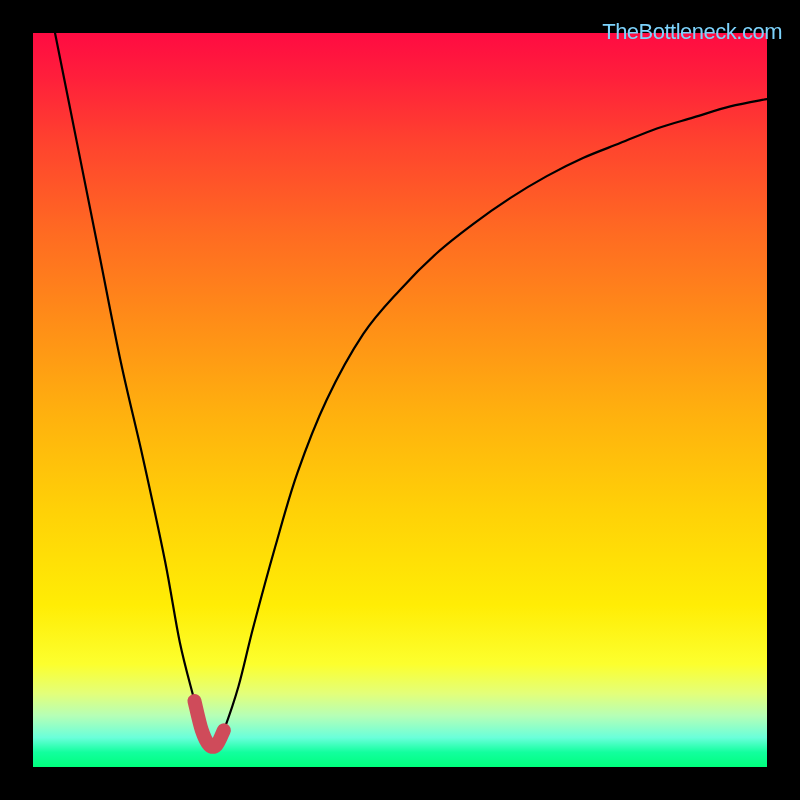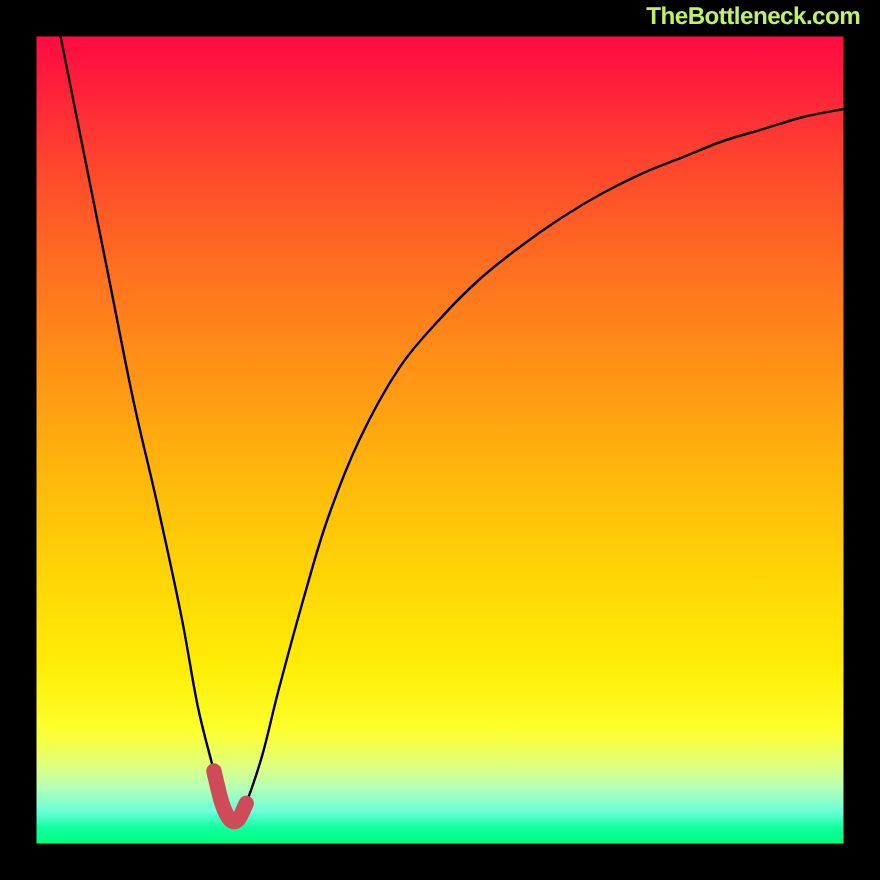--- a/index.html
+++ b/index.html
@@ -5,26 +5,26 @@
   * { margin: 0; padding: 0; box-sizing: border-box; }
   html, body { width: 800px; height: 800px; overflow: hidden; background: #000; }
   .frame {
     position: relative;
     width: 800px;
     height: 800px;
     background: #000;
   }
   .watermark {
     position: absolute;
-    top: 2px;
+    top: 19px;
     right: 18px;
     font-family: Arial, Helvetica, sans-serif;
     font-size: 22px;
-    font-weight: bold;
-    color: #bef264;
+    font-weight: normal;
+    color: #7dd3fc;
     letter-spacing: -0.5px;
     z-index: 10;
   }
   .plot-area {
     position: absolute;
     left: 33px;
     top: 33px;
     width: 734px;
     height: 734px;
     overflow: hidden;

